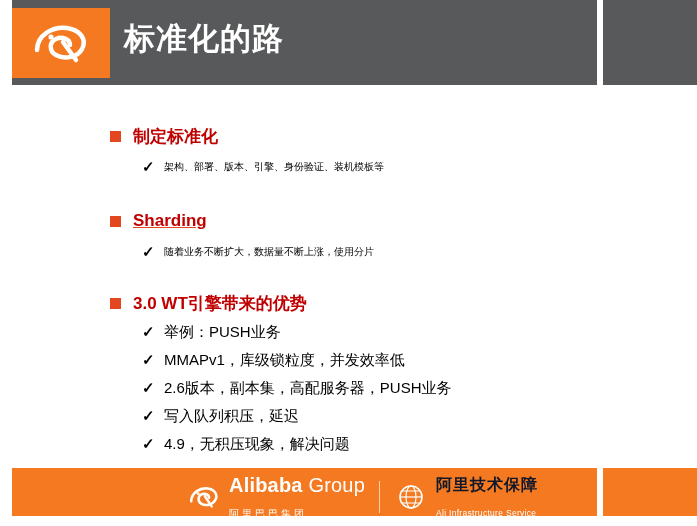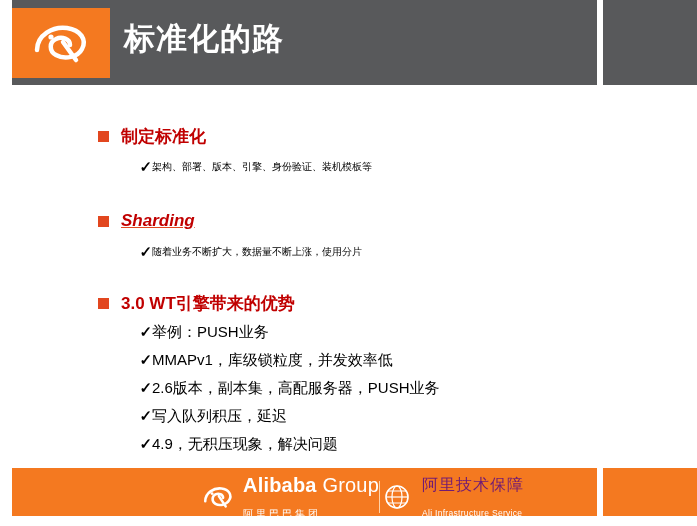--- a/index.html
+++ b/index.html
@@ -60,22 +60,21 @@
   .content {
     position: absolute;
     left: 0;
     top: 85px;
     width: 697px;
     height: 383px;
     background: #ffffff;
   }
   .section {
     position: absolute;
-    left: 92px;
-    text-align: right;
+    left: 104px;
   }
   .sec1 { top: 40px; }
   .sec2 { top: 125px; }
   .sec3 { top: 207px; }
 
   .head-row {
     display: flex;
     align-items: center;
     height: 22px;
   }
@@ -88,21 +87,20 @@
   }
   .head-text {
     color: #c00000;
     font-size: 17px;
     font-weight: bold;
     white-space: nowrap;
   }
   .head-text.underline {
     text-decoration: underline;
     text-decoration-color: #e2471f;
-    font-style: italic;
   }
   .sub-row {
     display: flex;
     align-items: flex-start;
     margin-top: 10px;
     margin-left: 32px;
   }
   .check {
     color: #000000;
     font-size: 15px;
@@ -128,20 +126,21 @@
     width: 697px;
     height: 58px;
     background: #f47920;
     display: flex;
     align-items: center;
     justify-content: center;
   }
   .footer-inner {
     display: flex;
     align-items: center;
+    gap: 14px;
     transform: translateX(8px);
   }
   .f-left {
     display: flex;
     align-items: center;
     gap: 8px;
   }
   .f-ali-glyph { width: 34px; height: 26px; }
   .f-text-block { line-height: 1.05; }
   .f-ali-en {
@@ -162,23 +161,23 @@
     height: 32px;
     background: #ffd2a8;
   }
   .f-right {
     display: flex;
     align-items: center;
     gap: 8px;
   }
   .f-right-text { line-height: 1.1; }
   .f-infra-cn {
-    color: #701a75;
+    color: #0f172a;
     font-size: 16px;
-    font-weight: normal;
+    font-weight: bold;
     letter-spacing: 1px;
   }
   .f-infra-en {
     color: #ffffff;
     font-size: 8.5px;
     letter-spacing: 0.3px;
     margin-top: 16px;
   }
   .bottom-strip {
     position: absolute;

